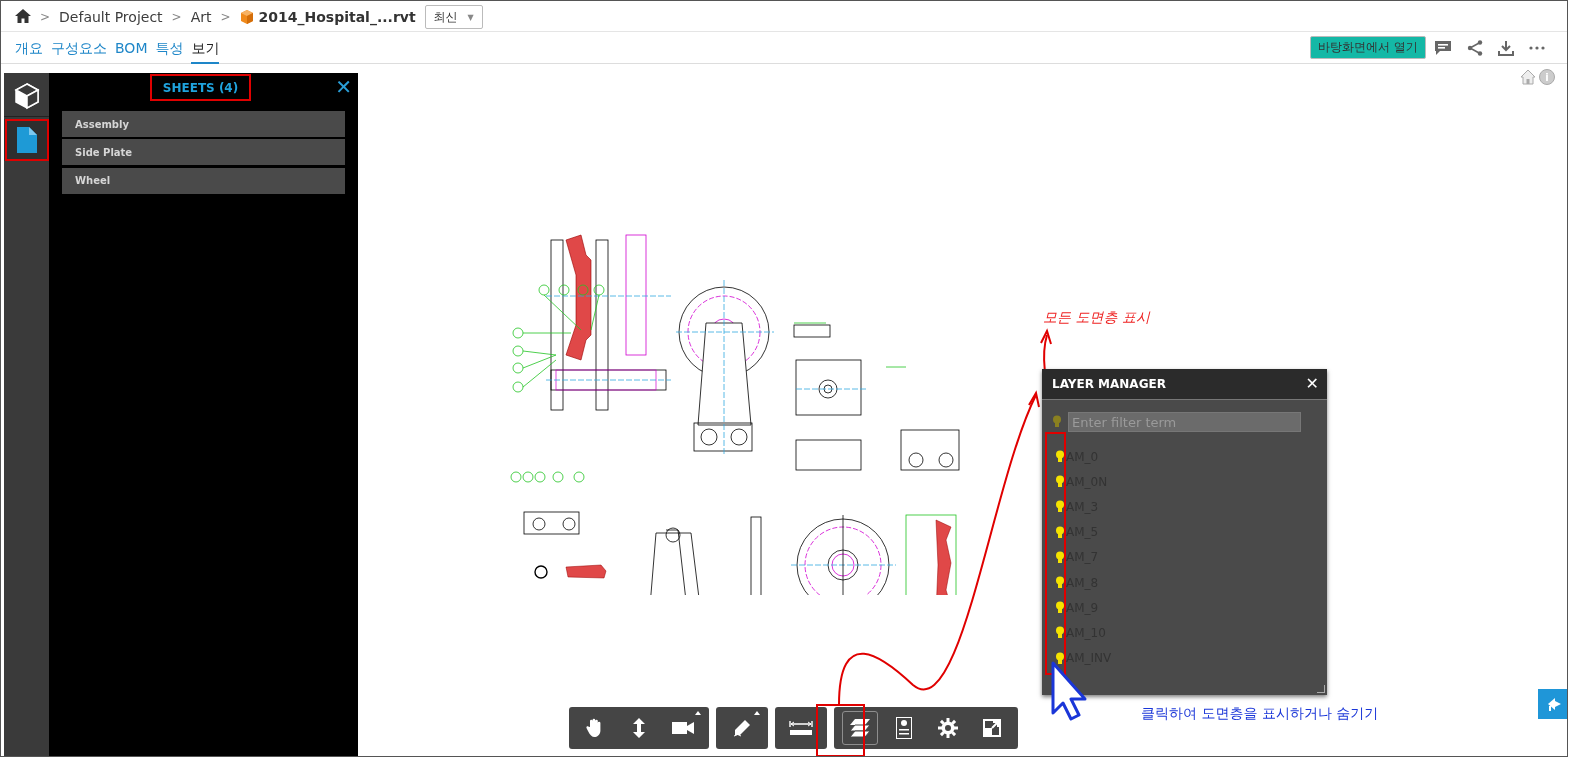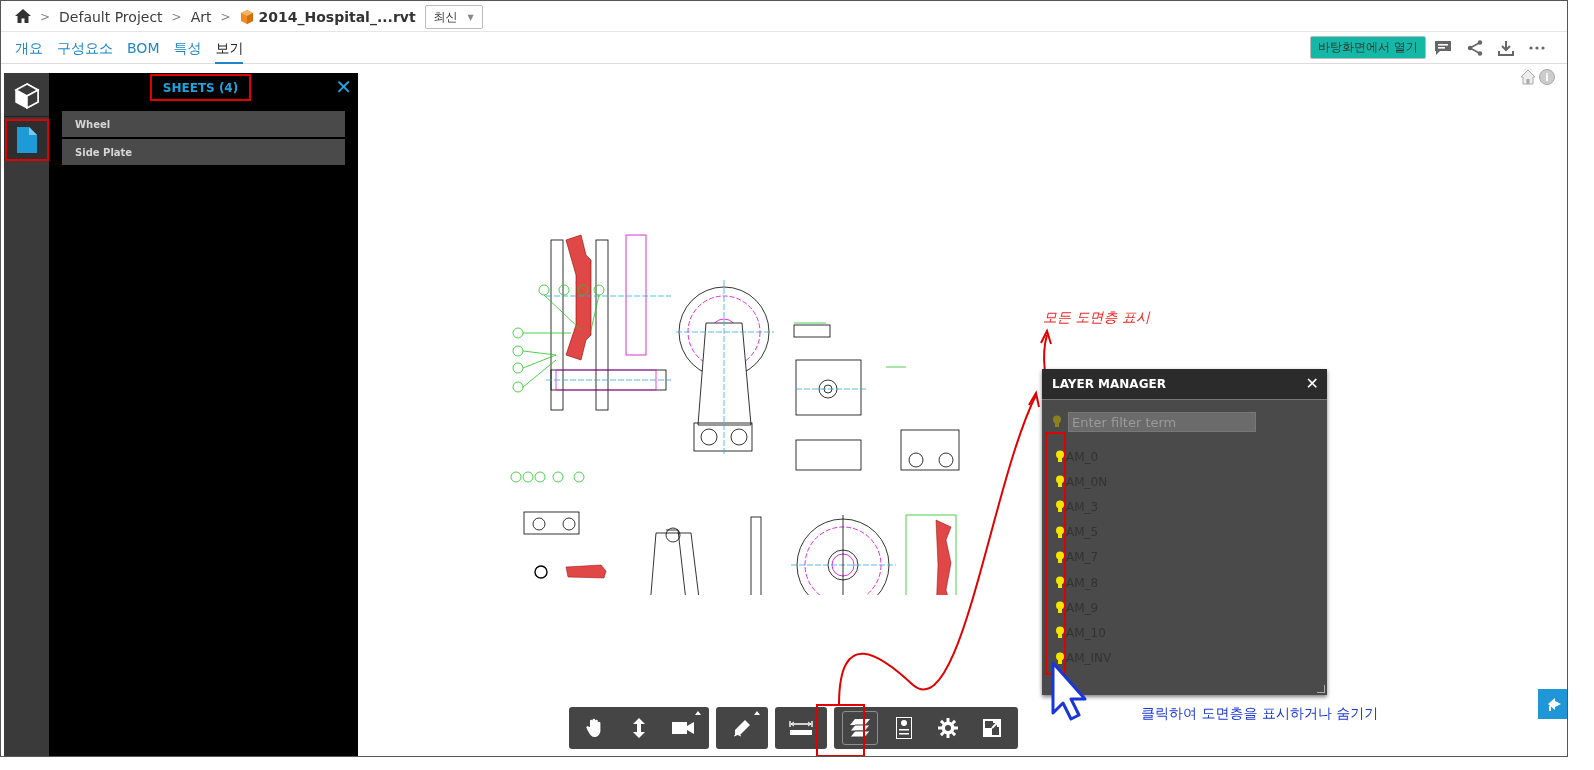--- a/index.html
+++ b/index.html
@@ -8,21 +8,21 @@
 
   
   .breadcrumb { position: absolute; left: 14px; top: 2px; height: 28px; display: flex; align-items: center; font-size: 14px; color: #3c3c3c; }
   .breadcrumb .sep { color: #888; margin: 0 9px; font-size: 12px; }
   .breadcrumb .file { font-weight: bold; color: #333; display: flex; align-items: center; }
   .cube-icon { width: 14px; height: 14px; margin-right: 5px; }
   .version-select { margin-left: 9px; border: 1px solid #bbb; border-radius: 2px; height: 24px; padding: 0 8px; display: flex; align-items: center; font-size: 12px; color: #333; background: #fff; }
   .version-select .caret { margin-left: 10px; font-size: 8px; color: #888; }
 
   .tabs-row { position: absolute; left: 0; top: 30px; width: 100%; height: 33px; border-top: 1px solid #e5e5e5; border-bottom: 1px solid #ddd; }
-  .tabs { position: absolute; left: 14px; top: 8px; display: flex; gap: 14px; font-size: 14px; }
+  .tabs { position: absolute; left: 14px; top: 8px; display: flex; gap: 8px; font-size: 14px; }
   .tab { color: #1e86c8; padding-bottom: 4px; cursor: pointer; }
   .tab.active { color: #222; border-bottom: 2px solid #1e86c8; }
   .open-desktop { position: absolute; left: 1309px; top: 4px; height: 23px; border: 1px solid #bbb; border-radius: 2px; padding: 0 7px; font-size: 12px; color: #333; display: flex; align-items: center; background: #14b8a6; }
   .hdr-icon { position: absolute; top: 7px; width: 20px; height: 18px; display: flex; align-items: center; justify-content: center; color: #666; }
 
   
   .viewer { position: absolute; left: 0; top: 64px; width: 100%; height: 693px; background: #fff; }
   .side-strip { position: absolute; left: 3px; top: 8px; width: 45px; height: 685px; background: #3a3a3a; }
   .strip-btn { position: absolute; left: 0; width: 45px; height: 42px; display: flex; align-items: center; justify-content: center; }
   .sheets-panel { position: absolute; left: 48px; top: 8px; width: 309px; height: 685px; background: #000000; }
@@ -34,21 +34,21 @@
   .nav-home { position: absolute; left: 1519px; top: 4px; width: 16px; height: 16px; }
   .nav-info { position: absolute; left: 1538px; top: 4px; width: 16px; height: 16px; border-radius: 50%; border: 1px solid #aaa; background: #ccc; color: #fff; font-size: 10px; font-weight: bold; display: flex; align-items: center; justify-content: center; }
 
   .drawing { position: absolute; left: 505px; top: 150px; width: 470px; height: 380px; }
 
   
   .layer-mgr { position: absolute; left: 1041px; top: 304px; width: 285px; height: 326px; background: #4a4a4a; box-shadow: 0 2px 4px rgba(0,0,0,.5); }
   .lm-header { height: 31px; background: #2b2b2b; border-bottom: 1px solid #777; color: #fff; font-weight: bold; font-size: 12px; padding-left: 10px; display: flex; align-items: center; position: relative; }
   .lm-close { position: absolute; right: 8px; top: 7px; color: #fff; font-size: 16px; line-height: 16px; }
   .lm-filter-row { position: absolute; left: 10px; top: 43px; display: flex; align-items: center; }
-  .lm-filter { margin-left: 6px; width: 188px; height: 20px; background: #6b6b6b; border: 1px solid #777; color: #86efac; font-size: 13px; padding-left: 3px; font-family: "DejaVu Sans", sans-serif; }
+  .lm-filter { margin-left: 6px; width: 233px; height: 20px; background: #6b6b6b; border: 1px solid #777; color: #86efac; font-size: 13px; padding-left: 3px; font-family: "DejaVu Sans", sans-serif; }
   .lm-filter::placeholder { color: #9a9a9a; }
   .lm-list { position: absolute; left: 6px; top: 75px; }
   .lm-row { height: 25.2px; display: flex; align-items: center; font-size: 12px; color: #333; padding-left: 7px; }
   .lm-row .bulb { margin-right: 1px; }
   .lm-resize { position: absolute; right: 2px; bottom: 2px; width: 8px; height: 8px; border-right: 1px solid #aaa; border-bottom: 1px solid #aaa; }
 
   
   .ann-box { position: absolute; border: 2px solid #e00000; }
   .ann-red-text { position: absolute; left: 1042px; top: 308px; color: #ee2222; font-size: 14px; }
   .ann-blue-text { position: absolute; left: 1140px; top: 705px; color: #1a36d8; font-size: 14px; }
@@ -147,22 +147,23 @@
           <path d="M12 0 V8 H20" fill="#7cc8ee"></path>
         </svg>
       </div>
       <div class="ann-box" style="left:1px; top:46px; width:44px; height:42px;"></div>
     </div>
 
     <div class="sheets-panel">
       <div class="sheets-title">SHEETS (4)</div>
       <div class="sheets-close">✕</div>
       <div class="sheet-list">
+        <div class="sheet-item">Assembly</div>
+        <div class="sheet-item">Side Plate</div>
         <div class="sheet-item">Wheel</div>
-        <div class="sheet-item">Side Plate</div>
       </div>
     </div>
 
     <svg class="nav-home" viewBox="0 0 16 16">
         <path d="M8 1 L15 8 L13 8 L13 15 L3 15 L3 8 L1 8 Z" fill="#eee" stroke="#aaa"></path>
         <rect x="6.5" y="10" width="3" height="5" fill="#aaa"></rect>
       </svg>
     <div class="nav-info">i</div>
 
     <svg class="drawing" viewBox="0 0 470 380">

